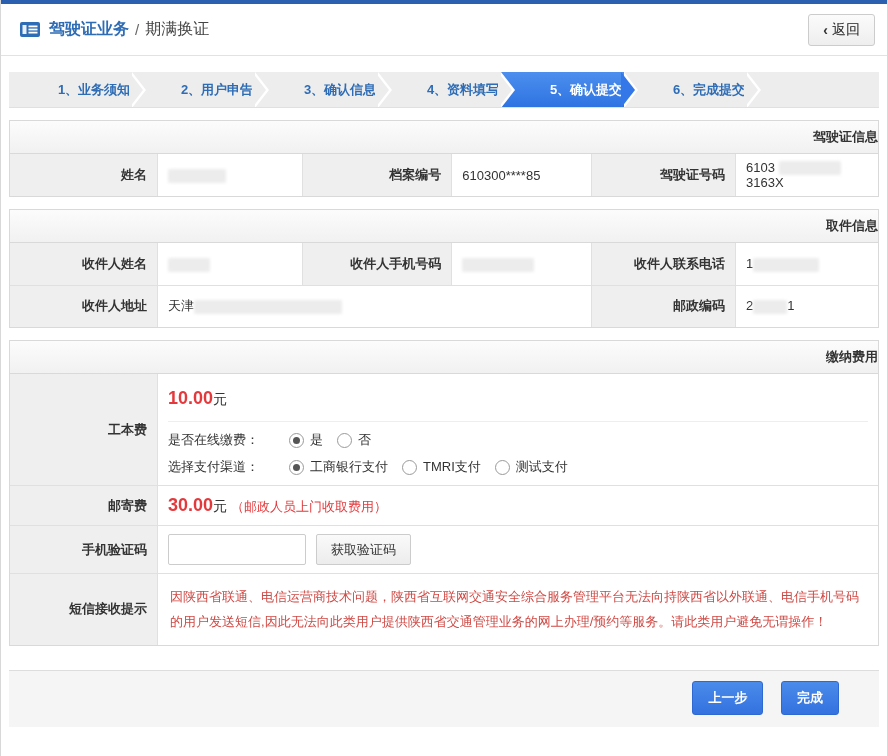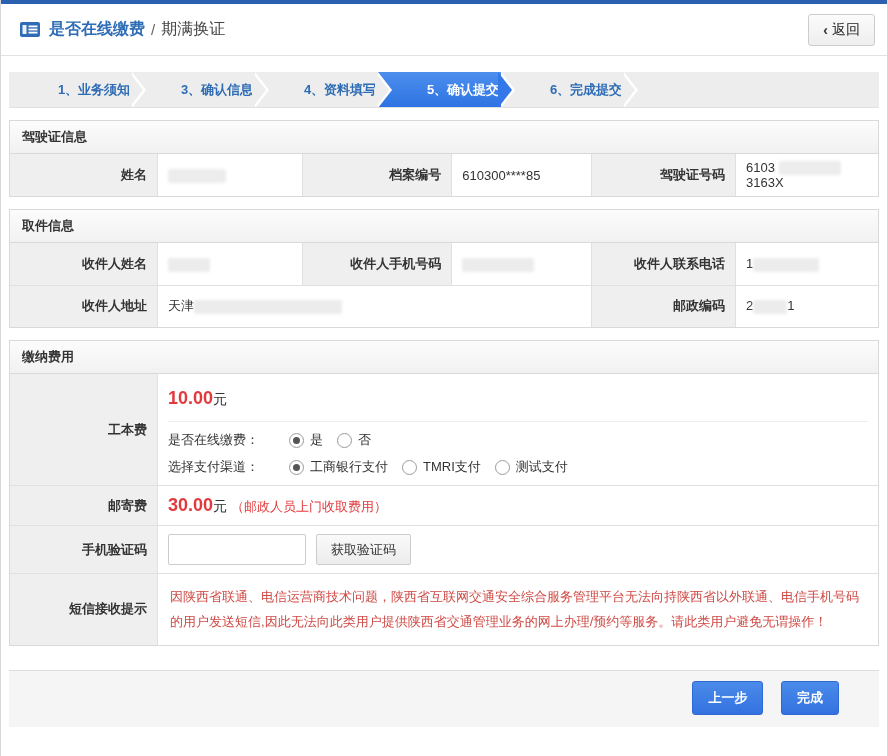--- a/index.html
+++ b/index.html
@@ -38,21 +38,21 @@
   .step::after  { content:""; position:absolute; top:0; right:-11px; width:0; height:0;
     border-left:14px solid #ededed; border-top:18px solid transparent; border-bottom:18px solid transparent; }
   .step:nth-child(1){z-index:6}.step:nth-child(2){z-index:5}.step:nth-child(3){z-index:4}
   .step:nth-child(4){z-index:3}.step:nth-child(5){z-index:2}.step:nth-child(6){z-index:1}
   .step.active { background:linear-gradient(#4d8fee,#2e73e2); color:#fff; }
   .step.active::after { border-left-color:#3377e8; }
 
   
   .section { margin:12px 8px 0 8px; border:1px solid #d9d9d9; }
   .section-title { height:33px; line-height:32px; padding-left:12px; font-weight:bold; color:#333;
-    background:linear-gradient(#fcfcfc,#f1f1f1); border-bottom:1px solid #d9d9d9; }
+    background:linear-gradient(#fcfcfc,#f1f1f1); border-bottom:1px solid #d9d9d9;text-align:right; }
   table.info { width:100%; border-collapse:collapse; table-layout:fixed; }
   table.info td { border:1px solid #e0e0e0; height:42px; padding:0 10px; font-size:13px; vertical-align:middle; }
   table.info tr td:first-child { border-left:none; }
   table.info tr td:last-child { border-right:none; }
   table.info tr:first-child td { border-top:none; }
   table.info tr:last-child td { border-bottom:none; }
   td.lbl { background:#efefef; text-align:right; font-weight:bold; color:#333; }
   td.val { background:#fff; text-align:left; color:#333; }
   .redacted { display:inline-block; height:14px; background:#ececec; border-radius:2px;
     vertical-align:middle; filter:blur(1.5px); }
@@ -99,32 +99,33 @@
   <div class="top-strip"></div>
 
   <div class="header">
     <svg class="brand-icon" viewBox="0 0 22 17">
       <rect x="1" y="1" width="20" height="15" rx="2" fill="#2e6cb5"></rect>
       <rect x="3.5" y="4" width="4" height="9" fill="#fff" opacity="0.9"></rect>
       <rect x="9.5" y="4.5" width="9" height="1.8" fill="#fff"></rect>
       <rect x="9.5" y="7.6" width="9" height="1.8" fill="#fff"></rect>
       <rect x="9.5" y="10.7" width="9" height="1.8" fill="#fff"></rect>
     </svg>
-    <span class="header-title">是否在线缴费</span>
+    <span class="header-title">驾驶证业务</span>
     <span class="header-sep">/</span>
     <span class="header-sub">期满换证</span>
     <span class="header-spacer"></span>
     <span class="back-btn">
       <span class="back-chevron">‹</span>
       <span>返回</span>
     </span>
   </div>
 
   <div class="steps">
     <div class="step">1、业务须知</div>
+    <div class="step">2、用户申告</div>
     <div class="step">3、确认信息</div>
     <div class="step">4、资料填写</div>
     <div class="step active">5、确认提交</div>
     <div class="step">6、完成提交</div>
   </div>
 
   <div class="section">
     <div class="section-title">驾驶证信息</div>
     <table class="info">
       <colgroup>

